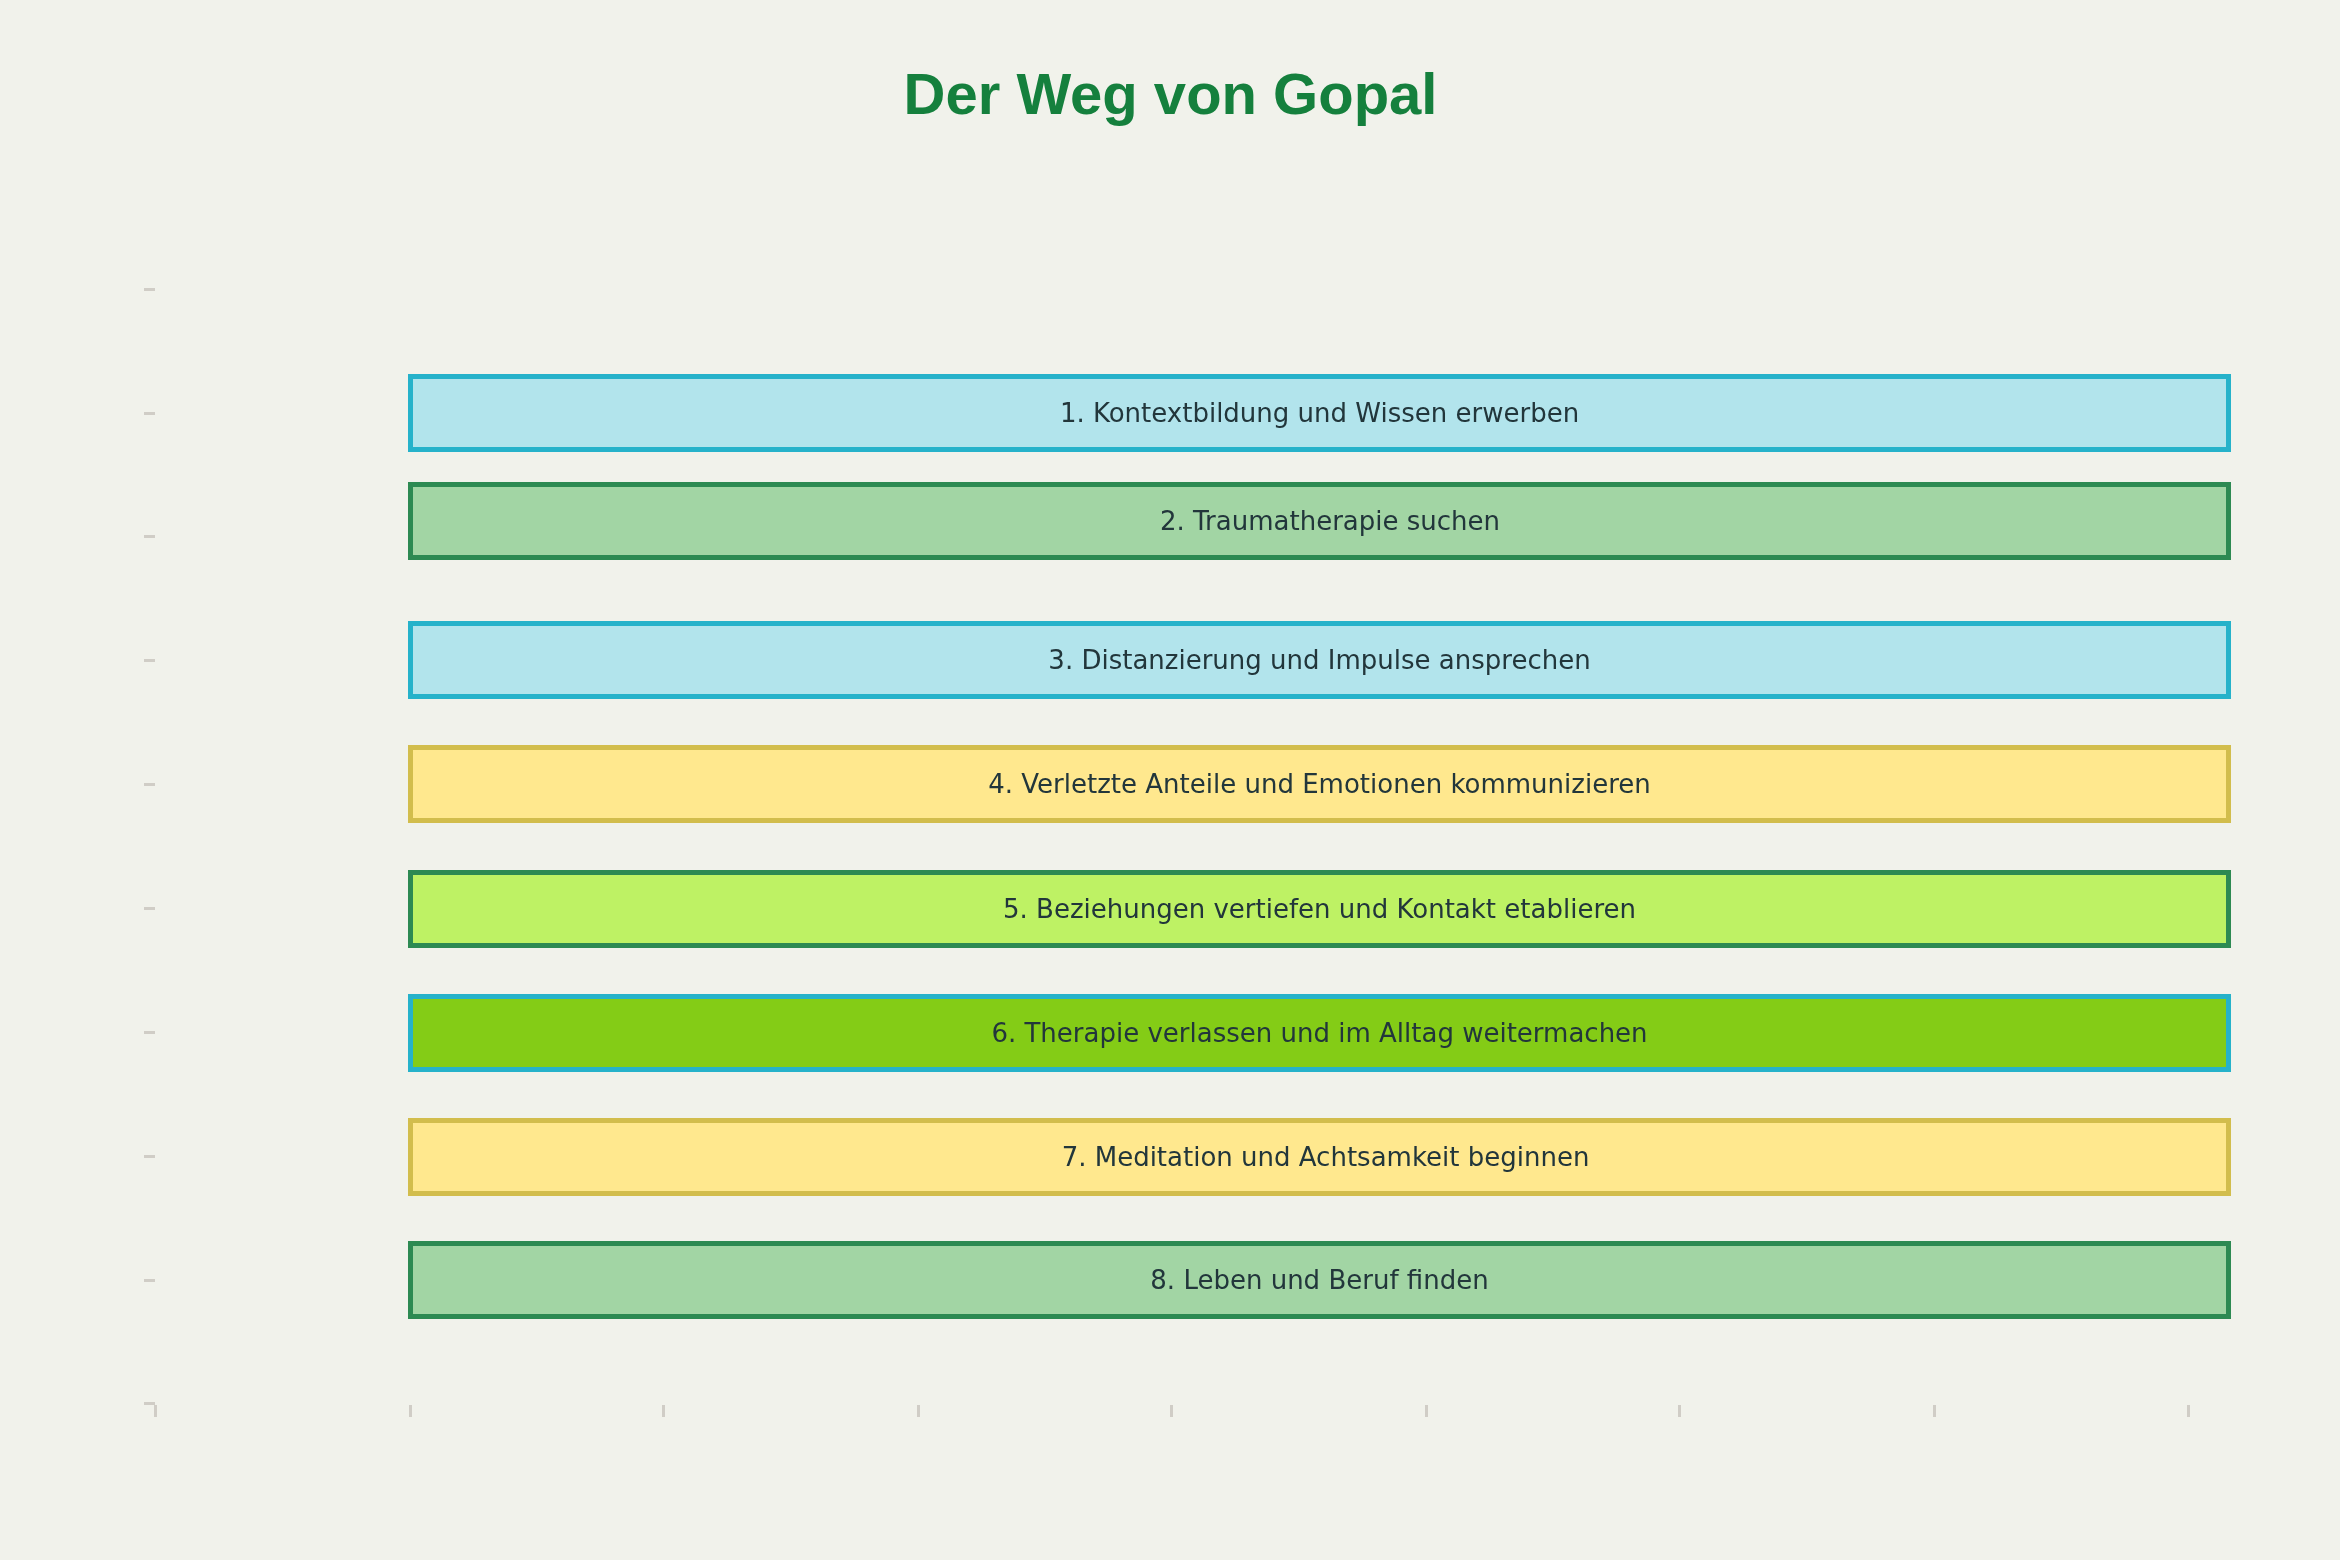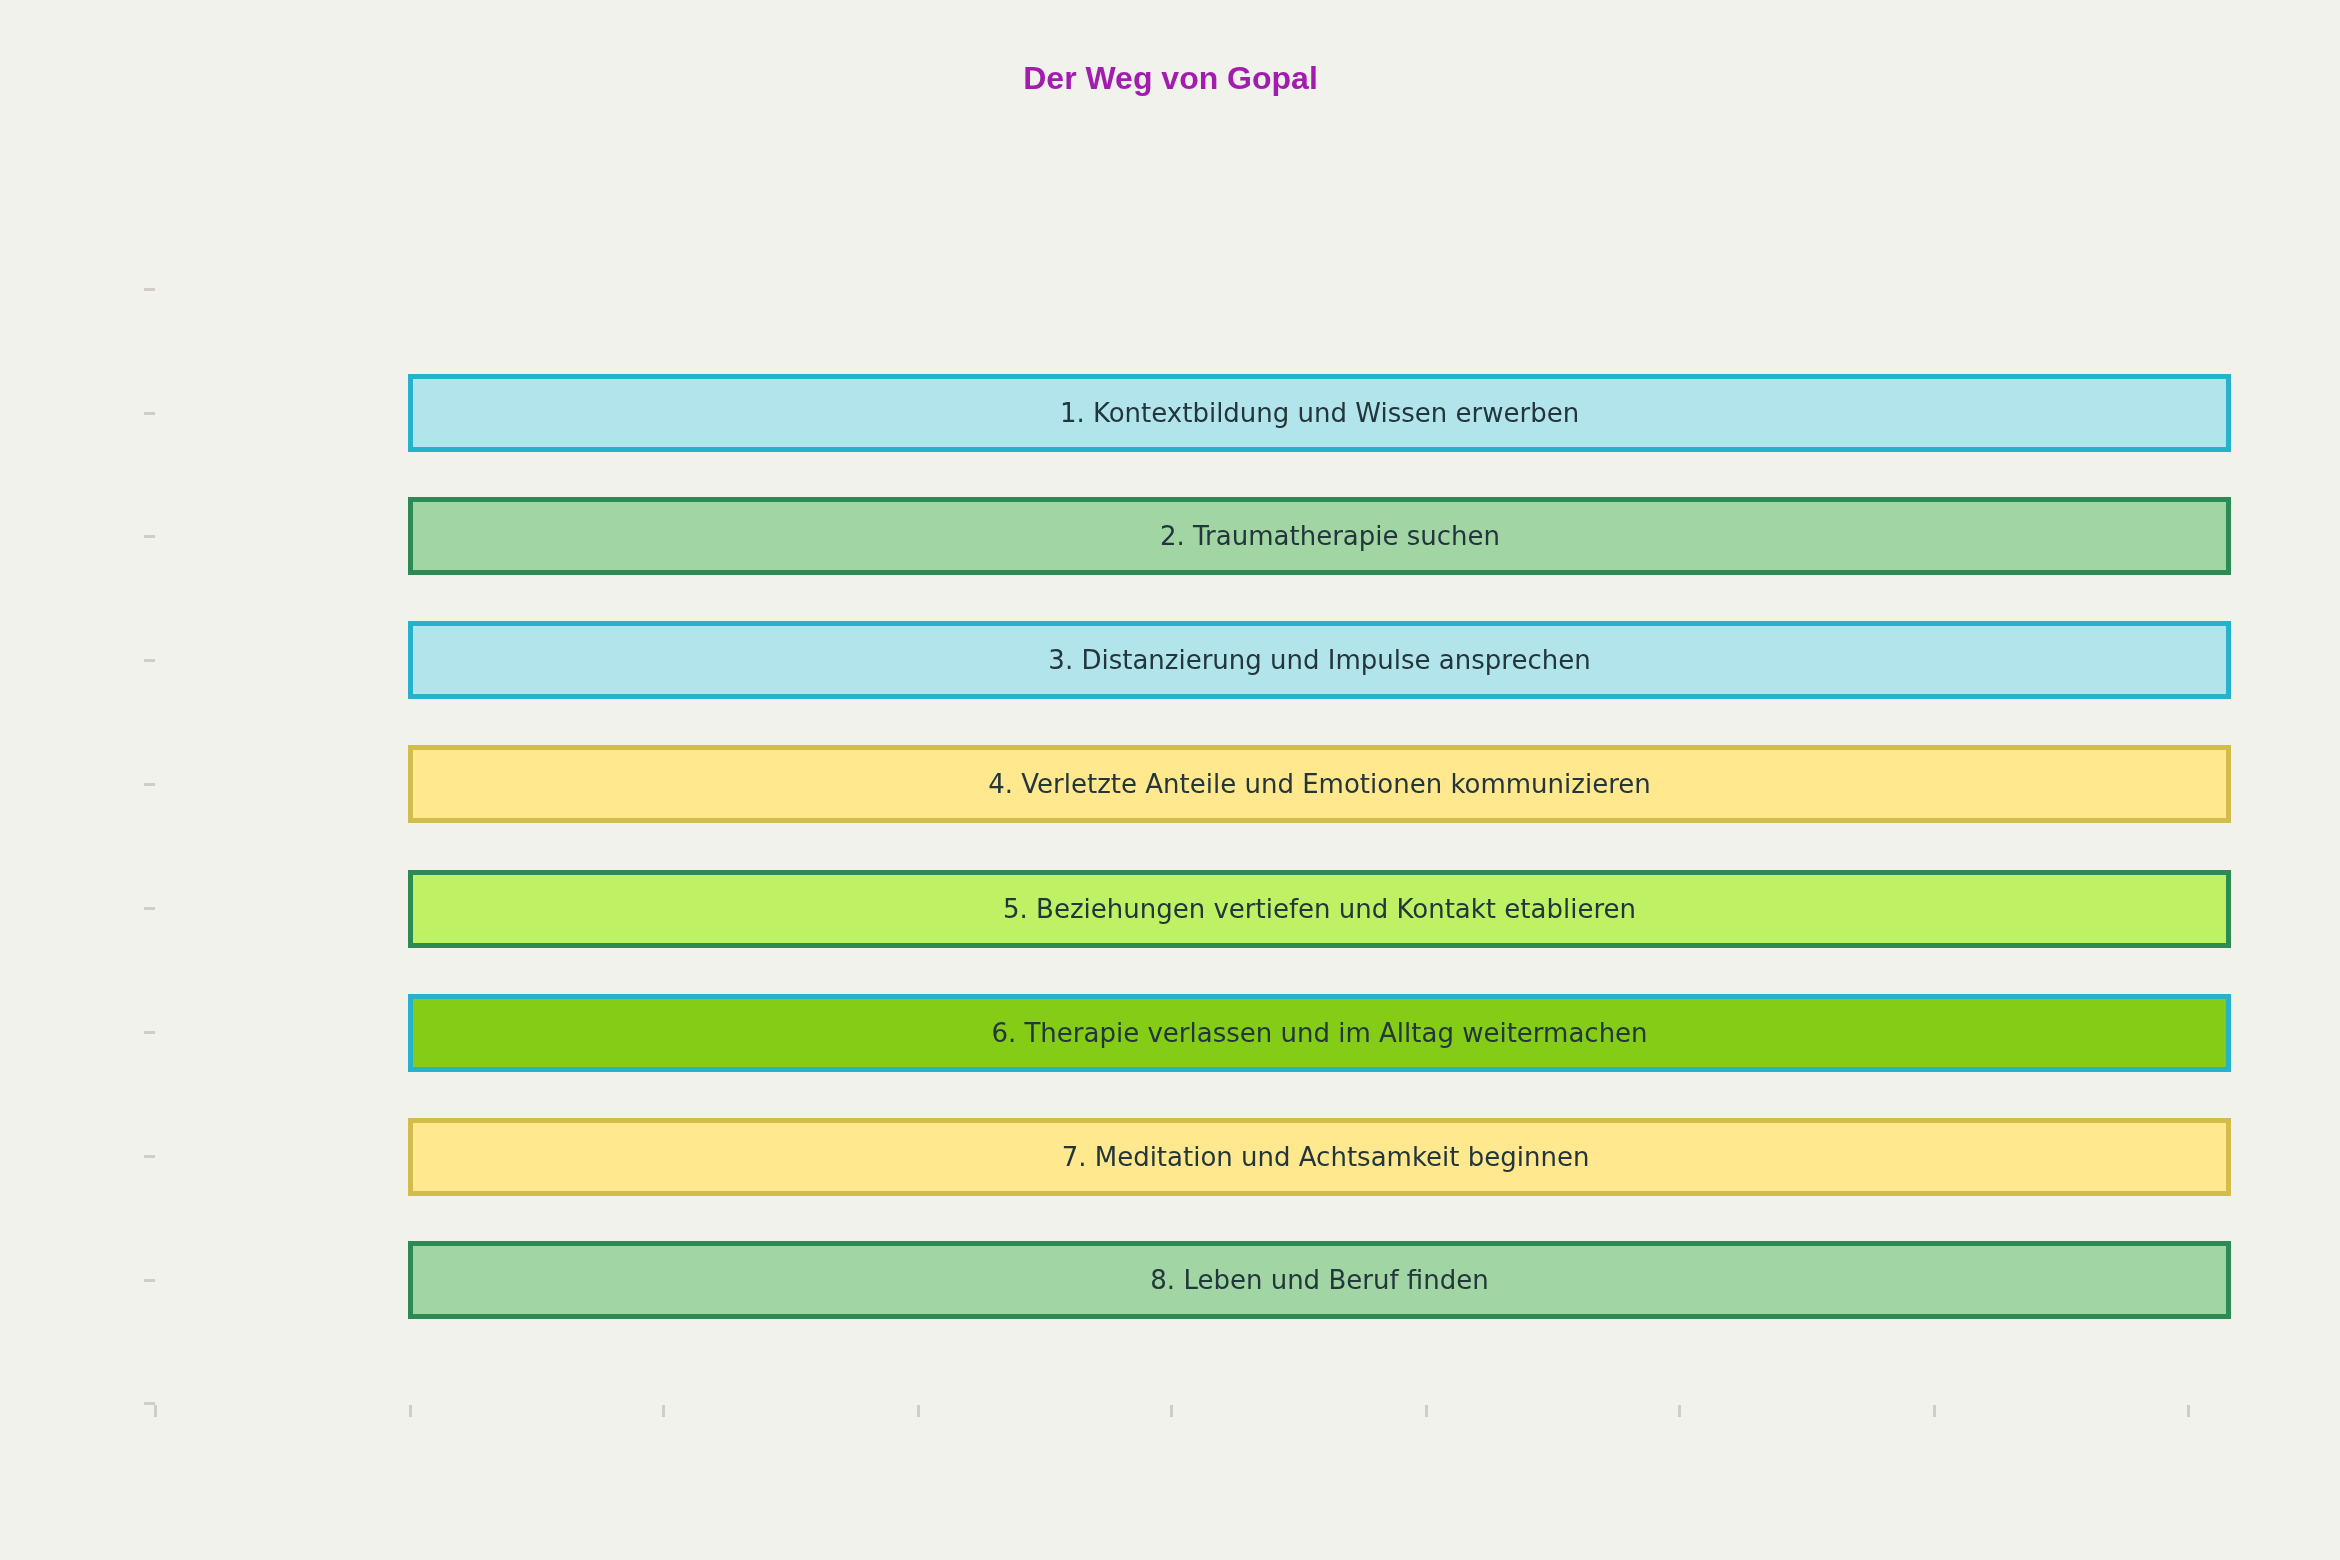--- a/index.html
+++ b/index.html
@@ -14,23 +14,23 @@
 
   .title {
     position: absolute;
     top: 60px;
     left: 0;
     width: 100%;
     margin: 0;
     text-align: center;
     font-family: "Liberation Sans", sans-serif;
     font-weight: bold;
-    font-size: 32px;
+    font-size: 58px;
     letter-spacing: 0px;
-    color: #a21caf;
+    color: #15803d;
   }
 
   .step-box {
     position: absolute;
     left: 408px;
     width: 1823px;
     height: 78px;
     box-sizing: border-box;
     border: 5.9px solid;
     display: flex;
@@ -56,21 +56,21 @@
 </style>
 </head>
 <body>
 
 <div class="canvas" id="canvas" style="background: rgb(241, 242, 235);">
   <h1 class="title">Der Weg von Gopal</h1>
   <div id="steps">
       <div class="step-box" style="top: 374px; background: rgb(178, 228, 236); border-color: rgb(38, 178, 202);">
         <span>1. Kontextbildung und Wissen erwerben</span>
       </div>
-      <div class="step-box" style="top: 497px; background: rgb(162, 213, 164); border-color: rgb(45, 138, 82); padding-left: 21px;">
+      <div class="step-box" style="top: 482px; background: rgb(162, 213, 164); border-color: rgb(45, 138, 82); padding-left: 21px;">
         <span>2. Traumatherapie suchen</span>
       </div>
       <div class="step-box" style="top: 621px; background: rgb(178, 228, 236); border-color: rgb(38, 178, 202);">
         <span>3. Distanzierung und Impulse ansprechen</span>
       </div>
       <div class="step-box" style="top: 745px; background: rgb(255, 232, 142); border-color: rgb(210, 189, 76);">
         <span>4. Verletzte Anteile und Emotionen kommunizieren</span>
       </div>
       <div class="step-box" style="top: 870px; background: #bef264; border-color: rgb(45, 138, 82);">
         <span>5. Beziehungen vertiefen und Kontakt etablieren</span>

